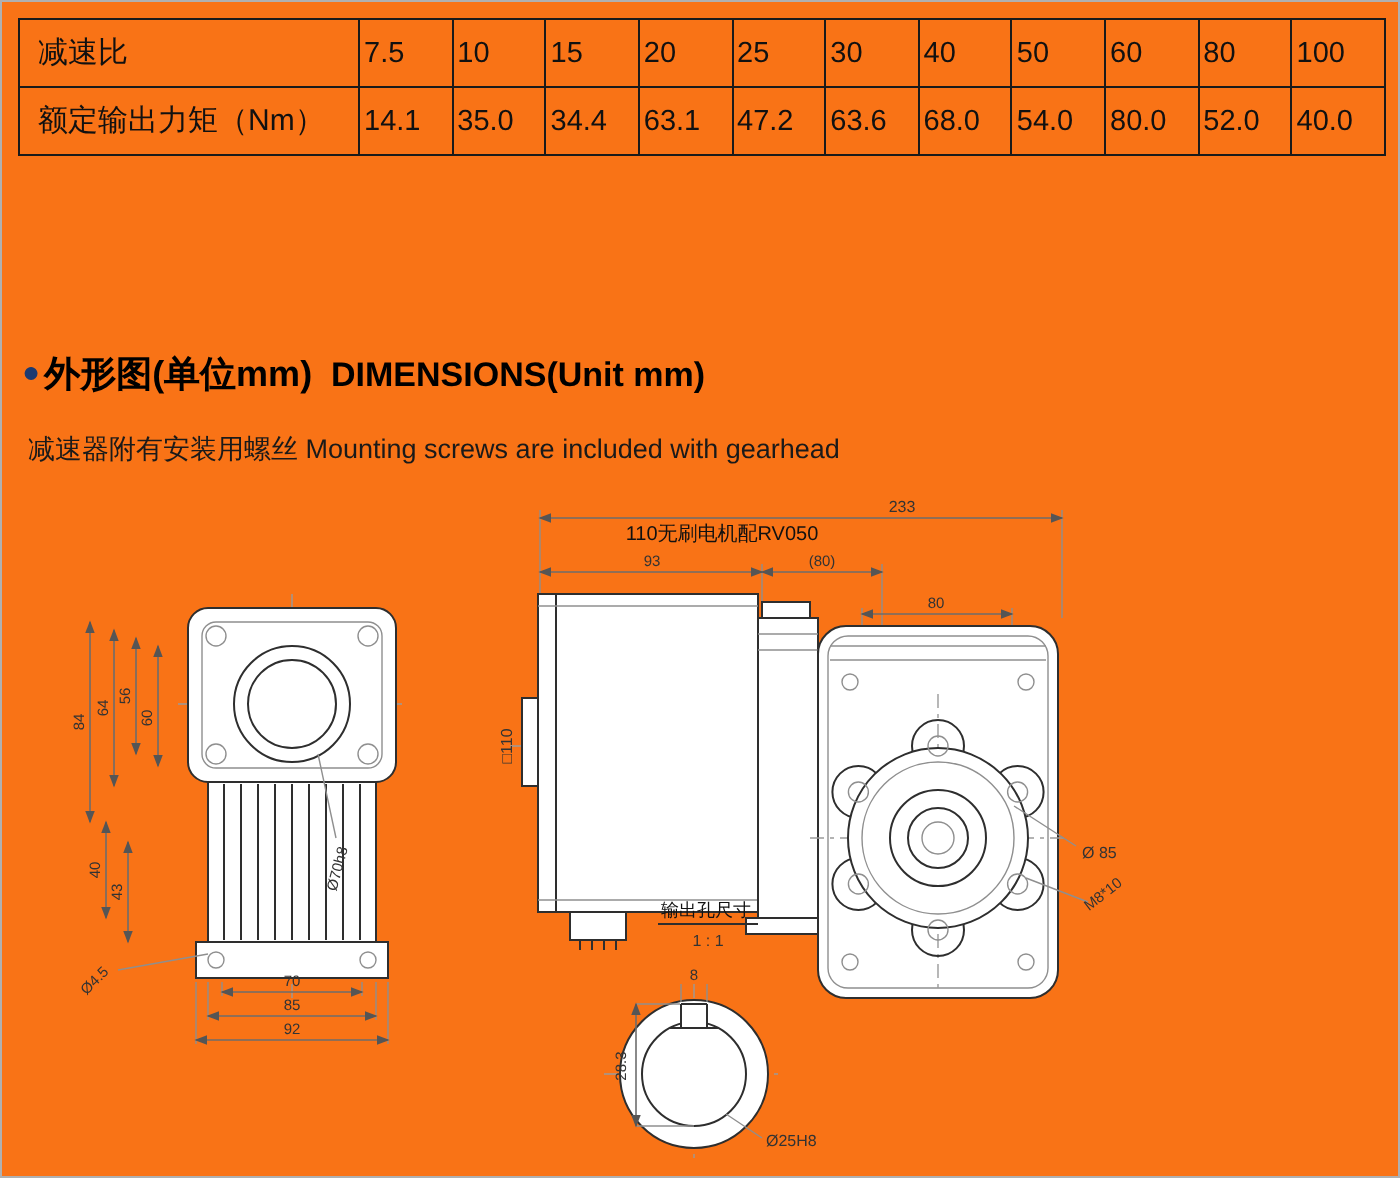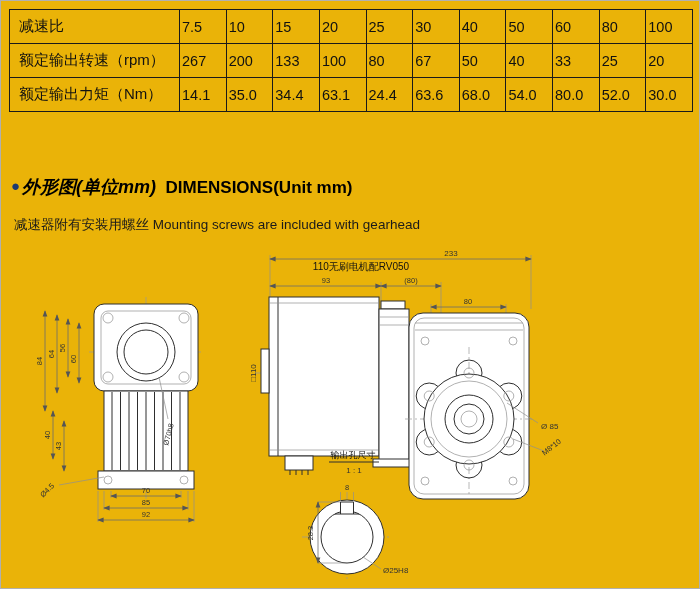--- a/index.html
+++ b/index.html
@@ -1,34 +1,34 @@
 <!DOCTYPE html>
 <html><head>
 <meta charset="utf-8">
 <style>
   html,body { margin:0; padding:0; background:#e8e8e8; }
   .page {
     position:relative; width:700px; height:589px; margin:0 auto;
-    background:#eab308; border:1px solid #b0b0b0; box-sizing:border-box;
+    background:#f97316; border:1px solid #b0b0b0; box-sizing:border-box;
     font-family:"Liberation Sans", sans-serif; color:#111; overflow:hidden;
   }
   table.spec-table {
     position:absolute; top:8px; left:8px; width:684px;
     border-collapse:collapse; table-layout:fixed;
   }
   table.spec-table td {
     border:1px solid #1a1a1a; text-align:left; vertical-align:middle;
     font-size:14.5px; height:33px; padding:0 2px; color:#111;
   }
   table.spec-table td.rowlabel {
     text-align:left; padding-left:9px; font-size:15px;
   }
   .section-heading { position:absolute; top:174px; left:10px; white-space:nowrap; }
   .section-heading .bullet { font-size:15px; vertical-align:2px; margin-right:2px; }
-  .section-heading .title-cn { font-size:18px; font-weight:bold; color:#000;font-style:italic; }
+  .section-heading .title-cn { font-size:18px; font-weight:bold; color:#000; }
   .section-heading .title-en { font-size:17px; font-weight:bold; color:#000; margin-left:5px; }
   .section-note { position:absolute; top:203px; left:13px; font-size:13.5px; color:#1a1a1a;margin-top:12px; }
   svg.drawings { position:absolute; top:248px; left:0; }
 
   
   .ol   { fill:#ffffff; stroke:#2e2e2e; stroke-width:1; }
   .ln   { stroke:#2e2e2e; stroke-width:1; fill:none; }
   .thin { stroke:#8f8f8f; stroke-width:0.7; fill:none; }
   .cl   { stroke:#9a9a9a; stroke-width:0.7; stroke-dasharray:7 3 2 3; fill:none; }
   .dl   { stroke:#6d6d6d; stroke-width:0.8; fill:none; }
@@ -55,46 +55,32 @@
       <td>20</td>
       <td>25</td>
       <td>30</td>
       <td>40</td>
       <td>50</td>
       <td>60</td>
       <td>80</td>
       <td>100</td>
     </tr>
     <tr>
-      <td class="rowlabel">额定输出转速（rpm）</td>
-      <td>267</td>
-      <td>200</td>
-      <td>133</td>
-      <td>100</td>
-      <td>80</td>
-      <td>67</td>
-      <td>50</td>
-      <td>40</td>
-      <td>33</td>
-      <td>25</td>
-      <td>20</td>
-    </tr>
-    <tr>
       <td class="rowlabel">额定输出力矩（Nm）</td>
       <td>14.1</td>
       <td>35.0</td>
       <td>34.4</td>
       <td>63.1</td>
-      <td>24.4</td>
+      <td>47.2</td>
       <td>63.6</td>
       <td>68.0</td>
       <td>54.0</td>
       <td>80.0</td>
       <td>52.0</td>
-      <td>30.0</td>
+      <td>40.0</td>
     </tr>
   </tbody>
     </table>
 
   <div class="section-heading">
     <span class="bullet" style="color:#1d3a70">●</span><span class="title-cn">外形图(单位mm)</span>
     <span class="title-en">DIMENSIONS(Unit mm)</span>
   </div>
   <div class="section-note">
     <span>减速器附有安装用螺丝</span>

